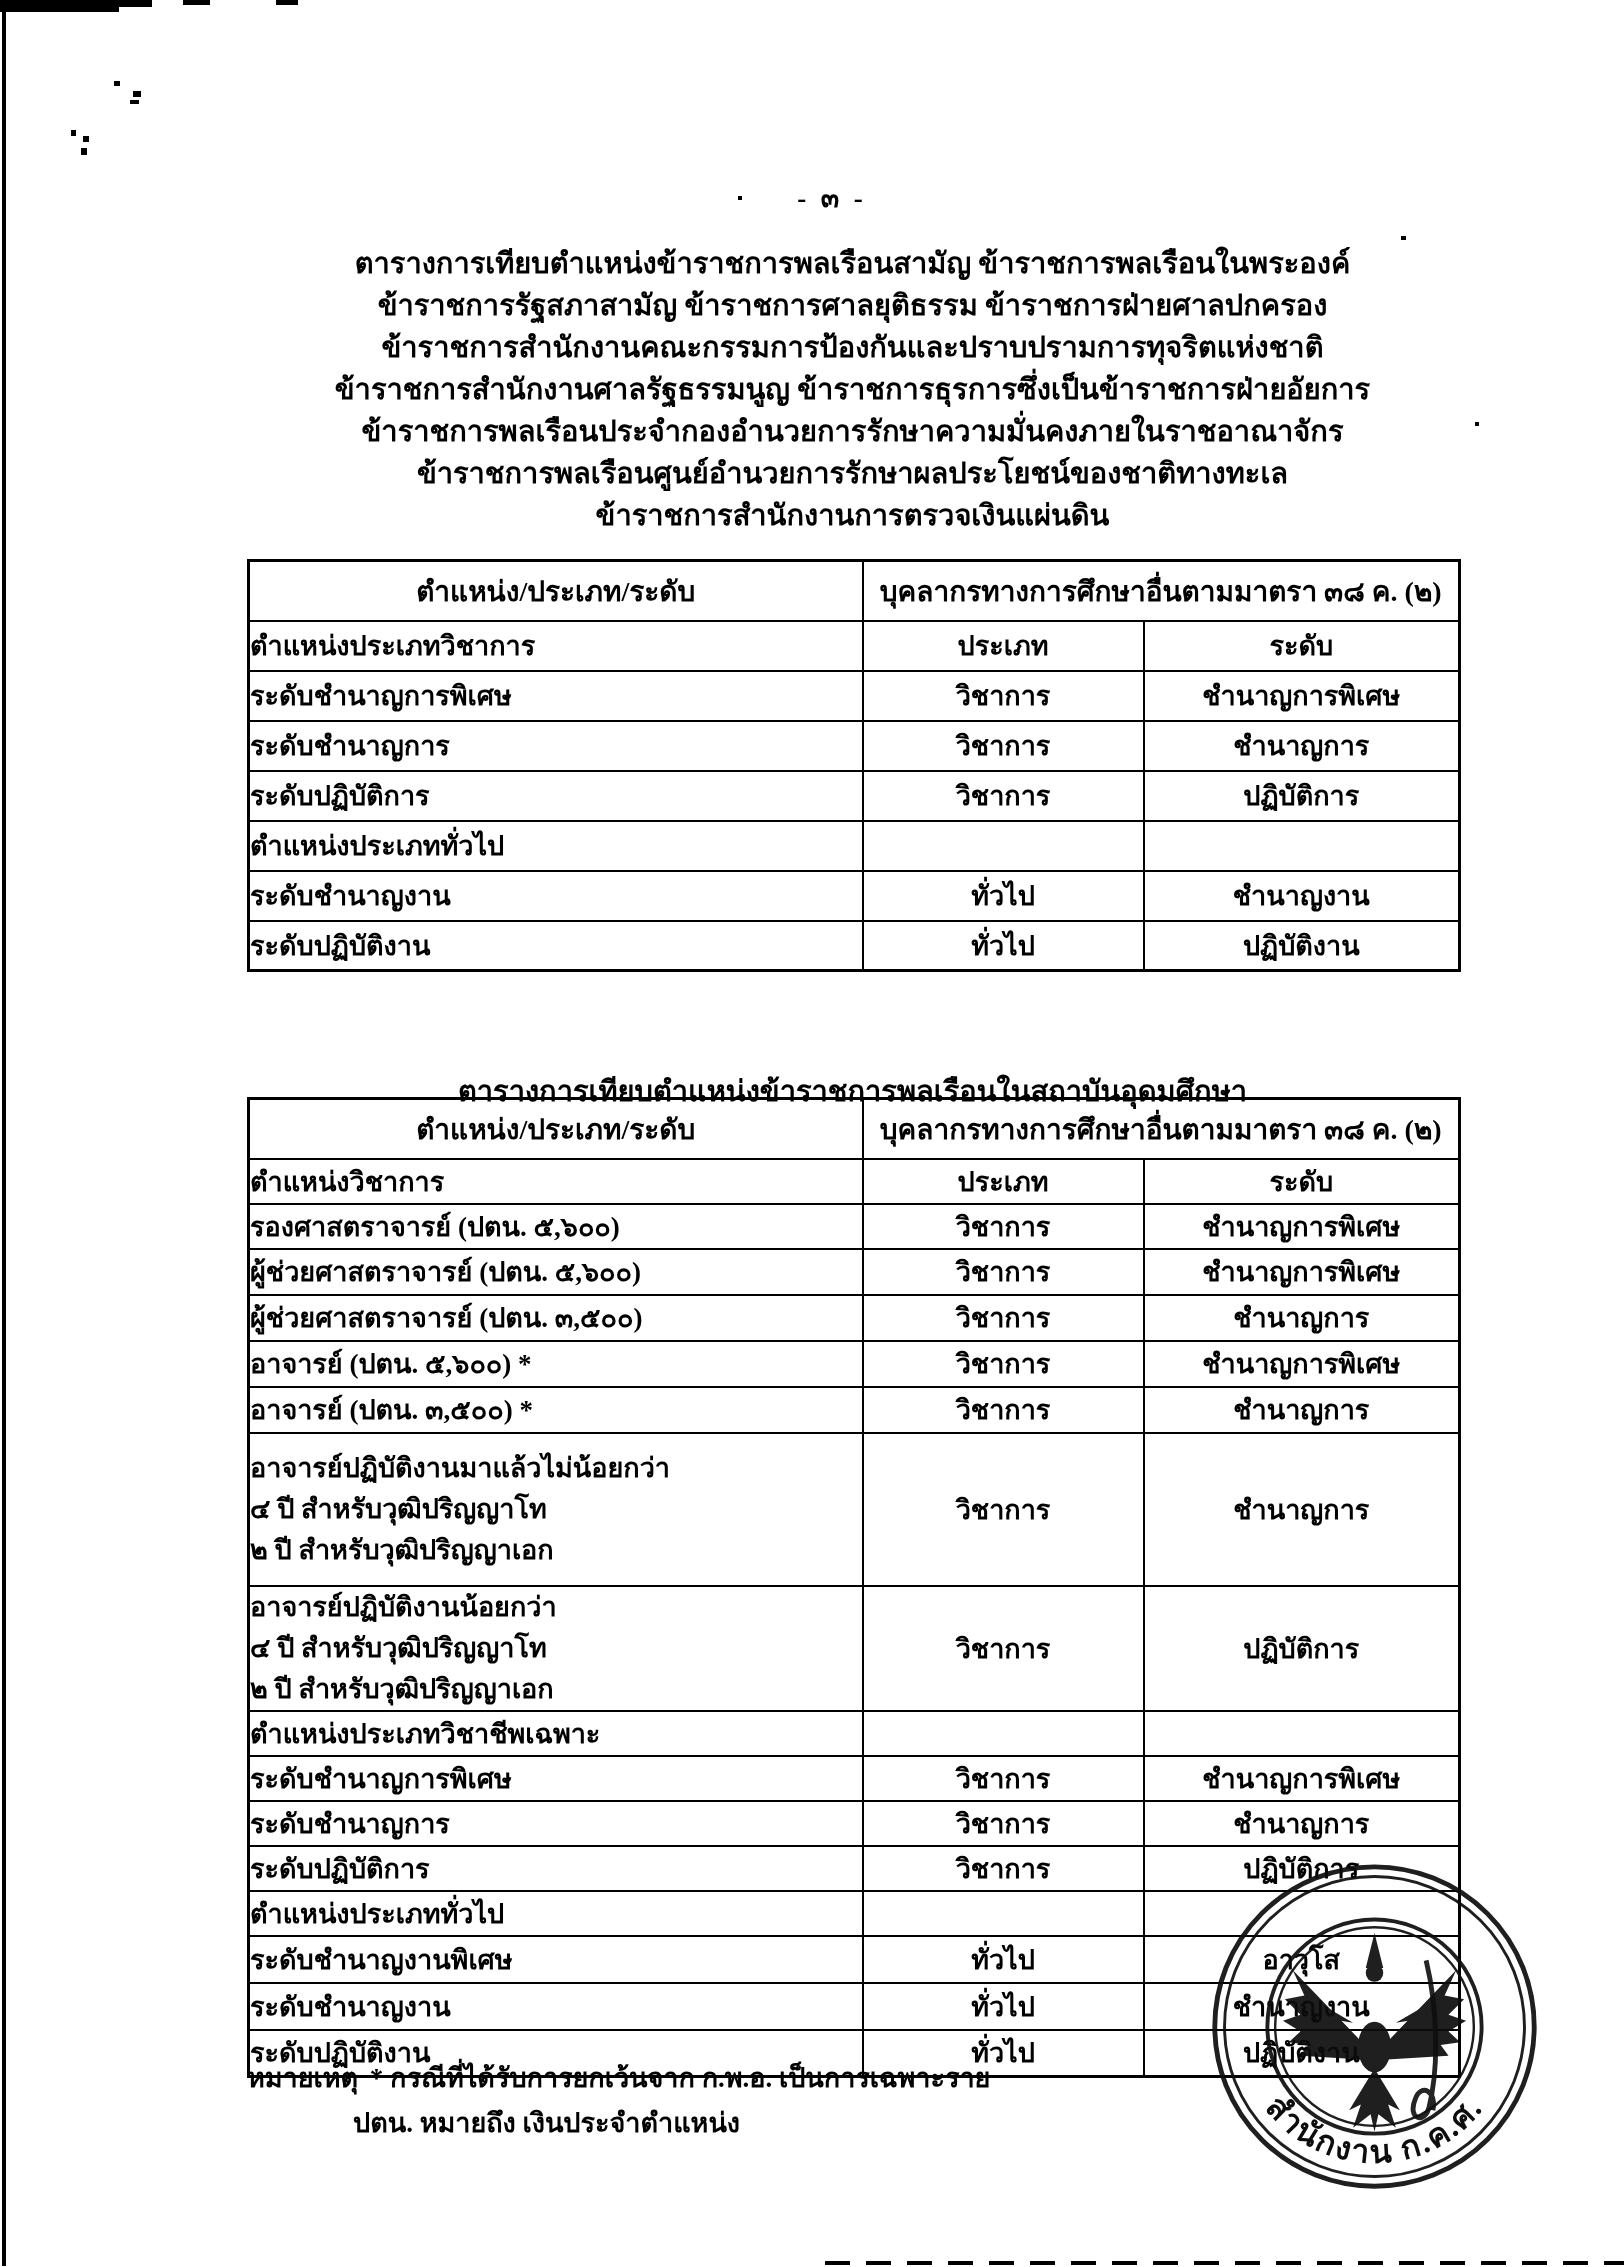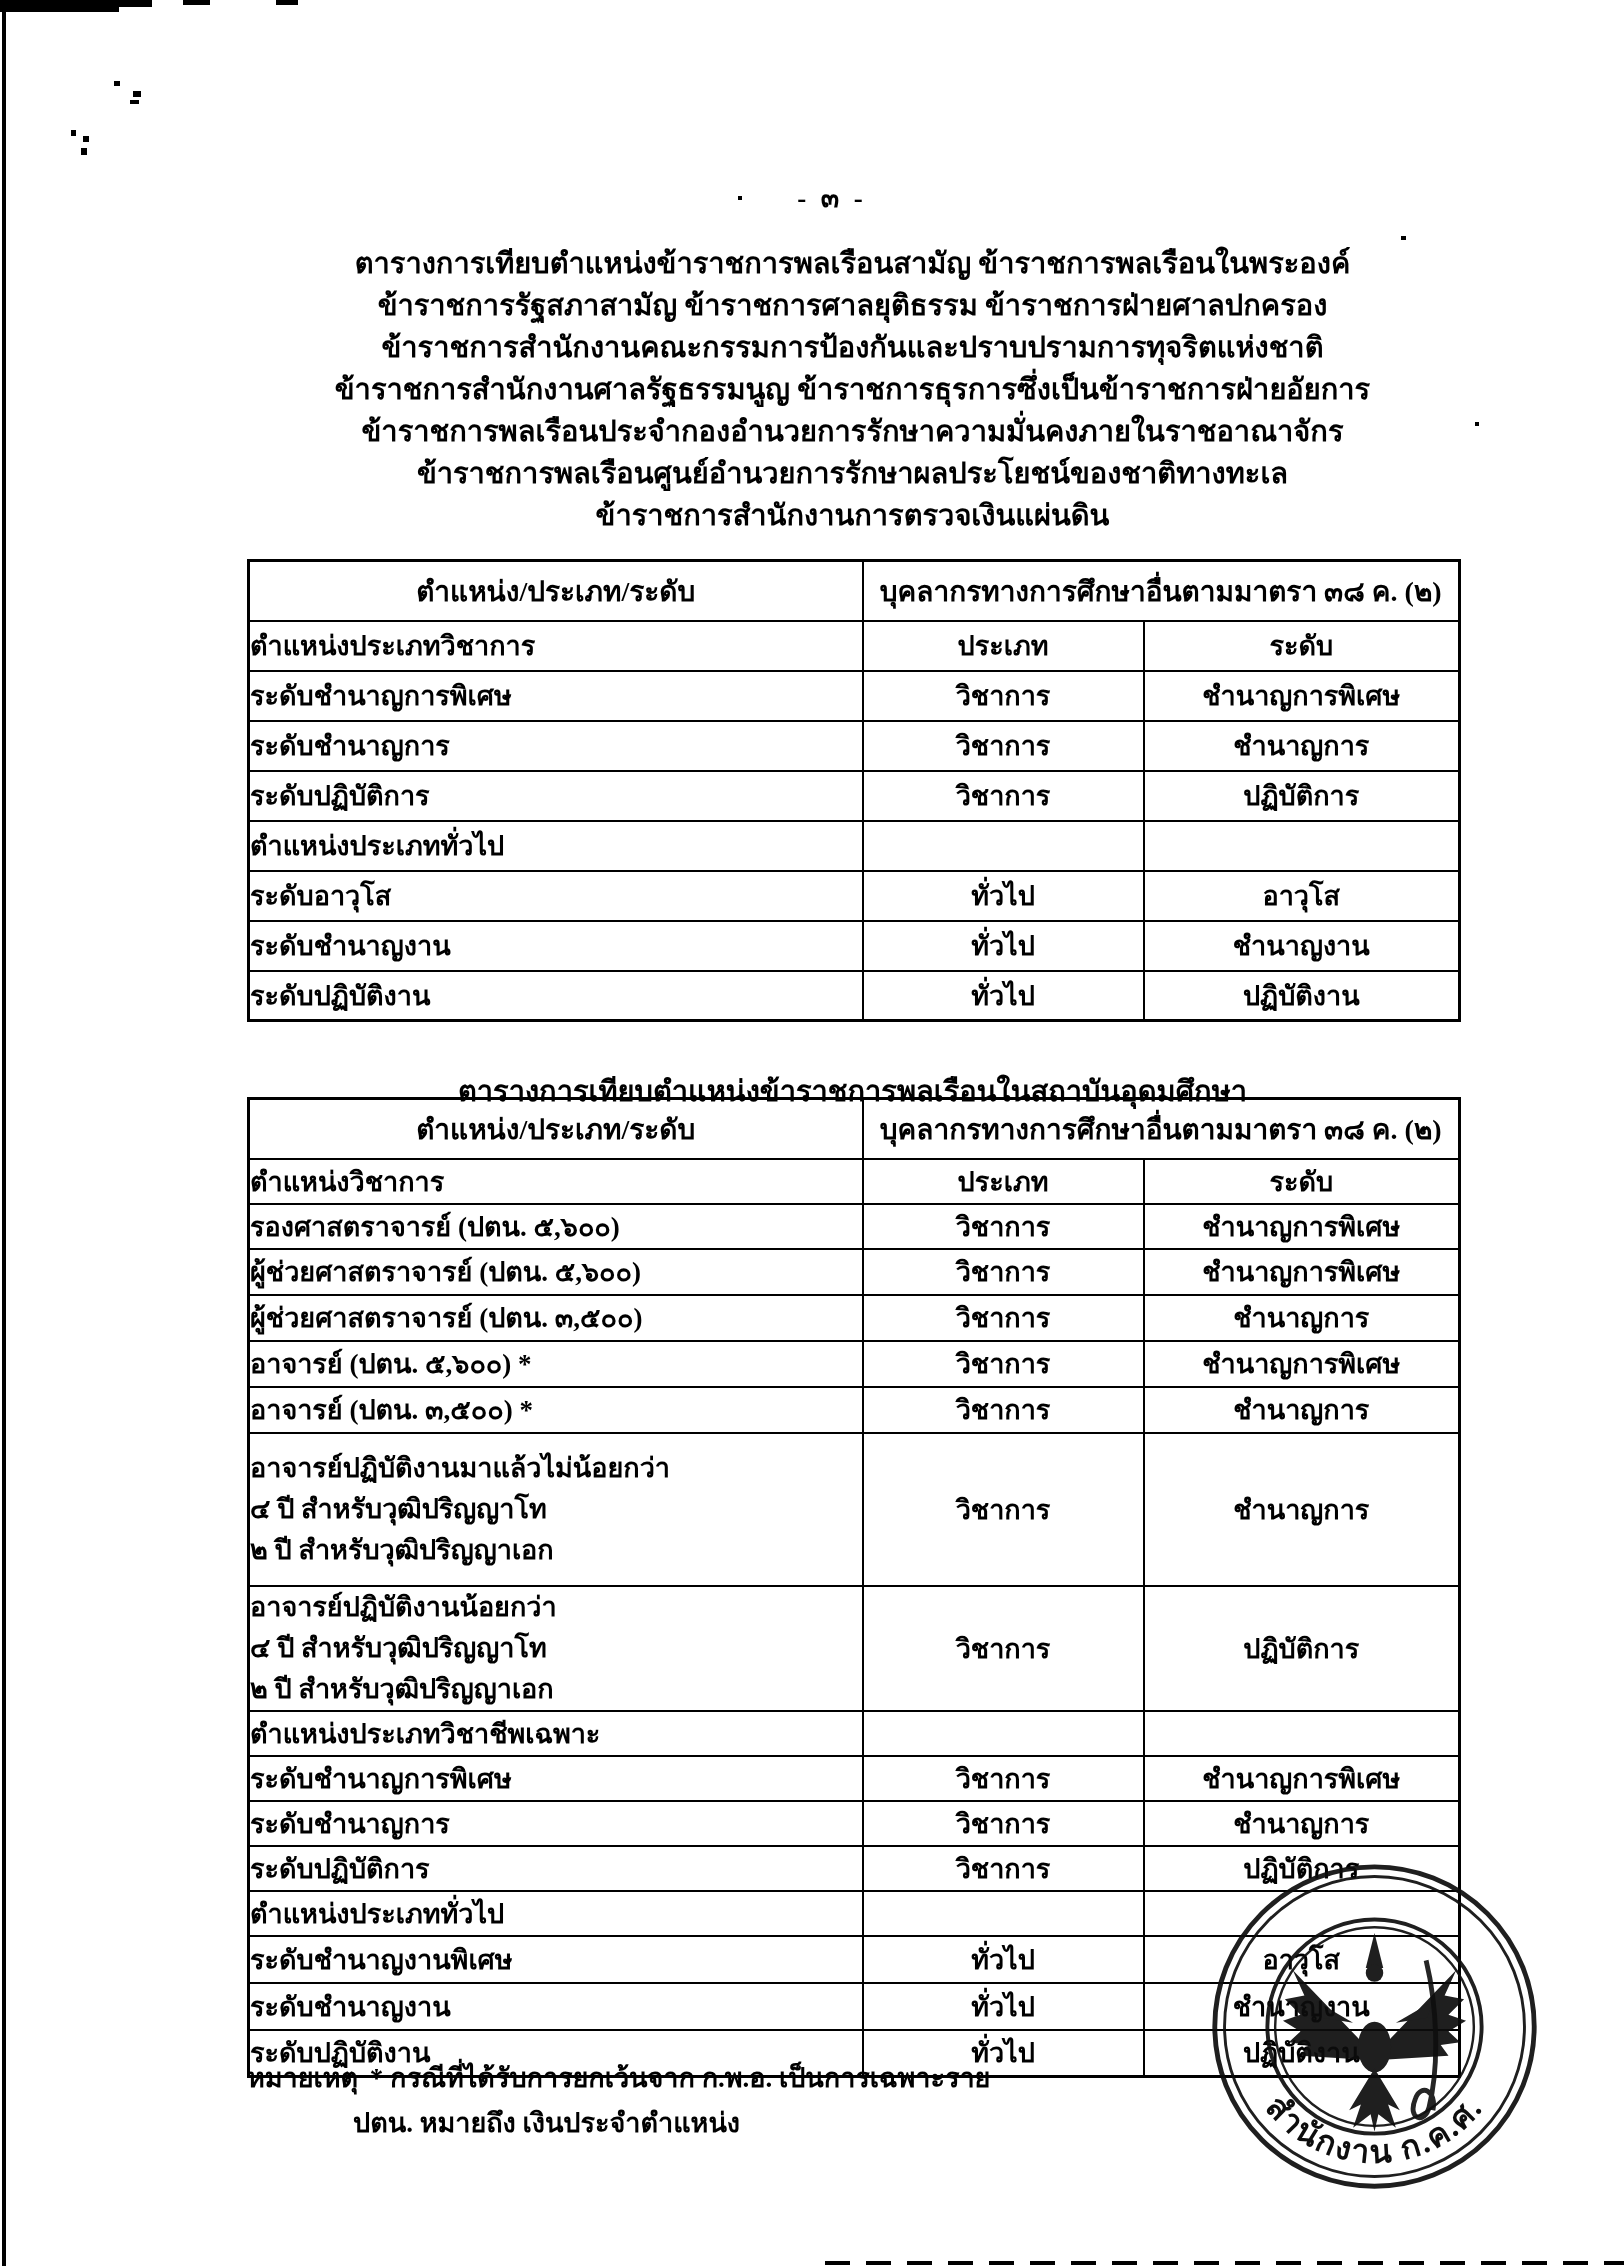--- a/index.html
+++ b/index.html
@@ -117,25 +117,20 @@
   </tr>
   <tr class="rh51">
     <td class="cname ind">ระดับปฏิบัติการ</td>
     <td class="cmid">วิชาการ</td>
     <td class="clvl">ปฏิบัติการ</td>
   </tr>
   <tr class="rh51">
     <td class="cname">ตำแหน่งประเภททั่วไป</td>
     <td class="cmid"></td>
     <td class="clvl"></td>
-  </tr>
-  <tr class="rh51">
-    <td class="cname ind">ระดับอาวุโส</td>
-    <td class="cmid">ทั่วไป</td>
-    <td class="clvl">อาวุโส</td>
   </tr>
   <tr class="rh51">
     <td class="cname ind">ระดับชำนาญงาน</td>
     <td class="cmid">ทั่วไป</td>
     <td class="clvl">ชำนาญงาน</td>
   </tr>
   <tr class="rh51">
     <td class="cname ind">ระดับปฏิบัติงาน</td>
     <td class="cmid">ทั่วไป</td>
     <td class="clvl">ปฏิบัติงาน</td>

